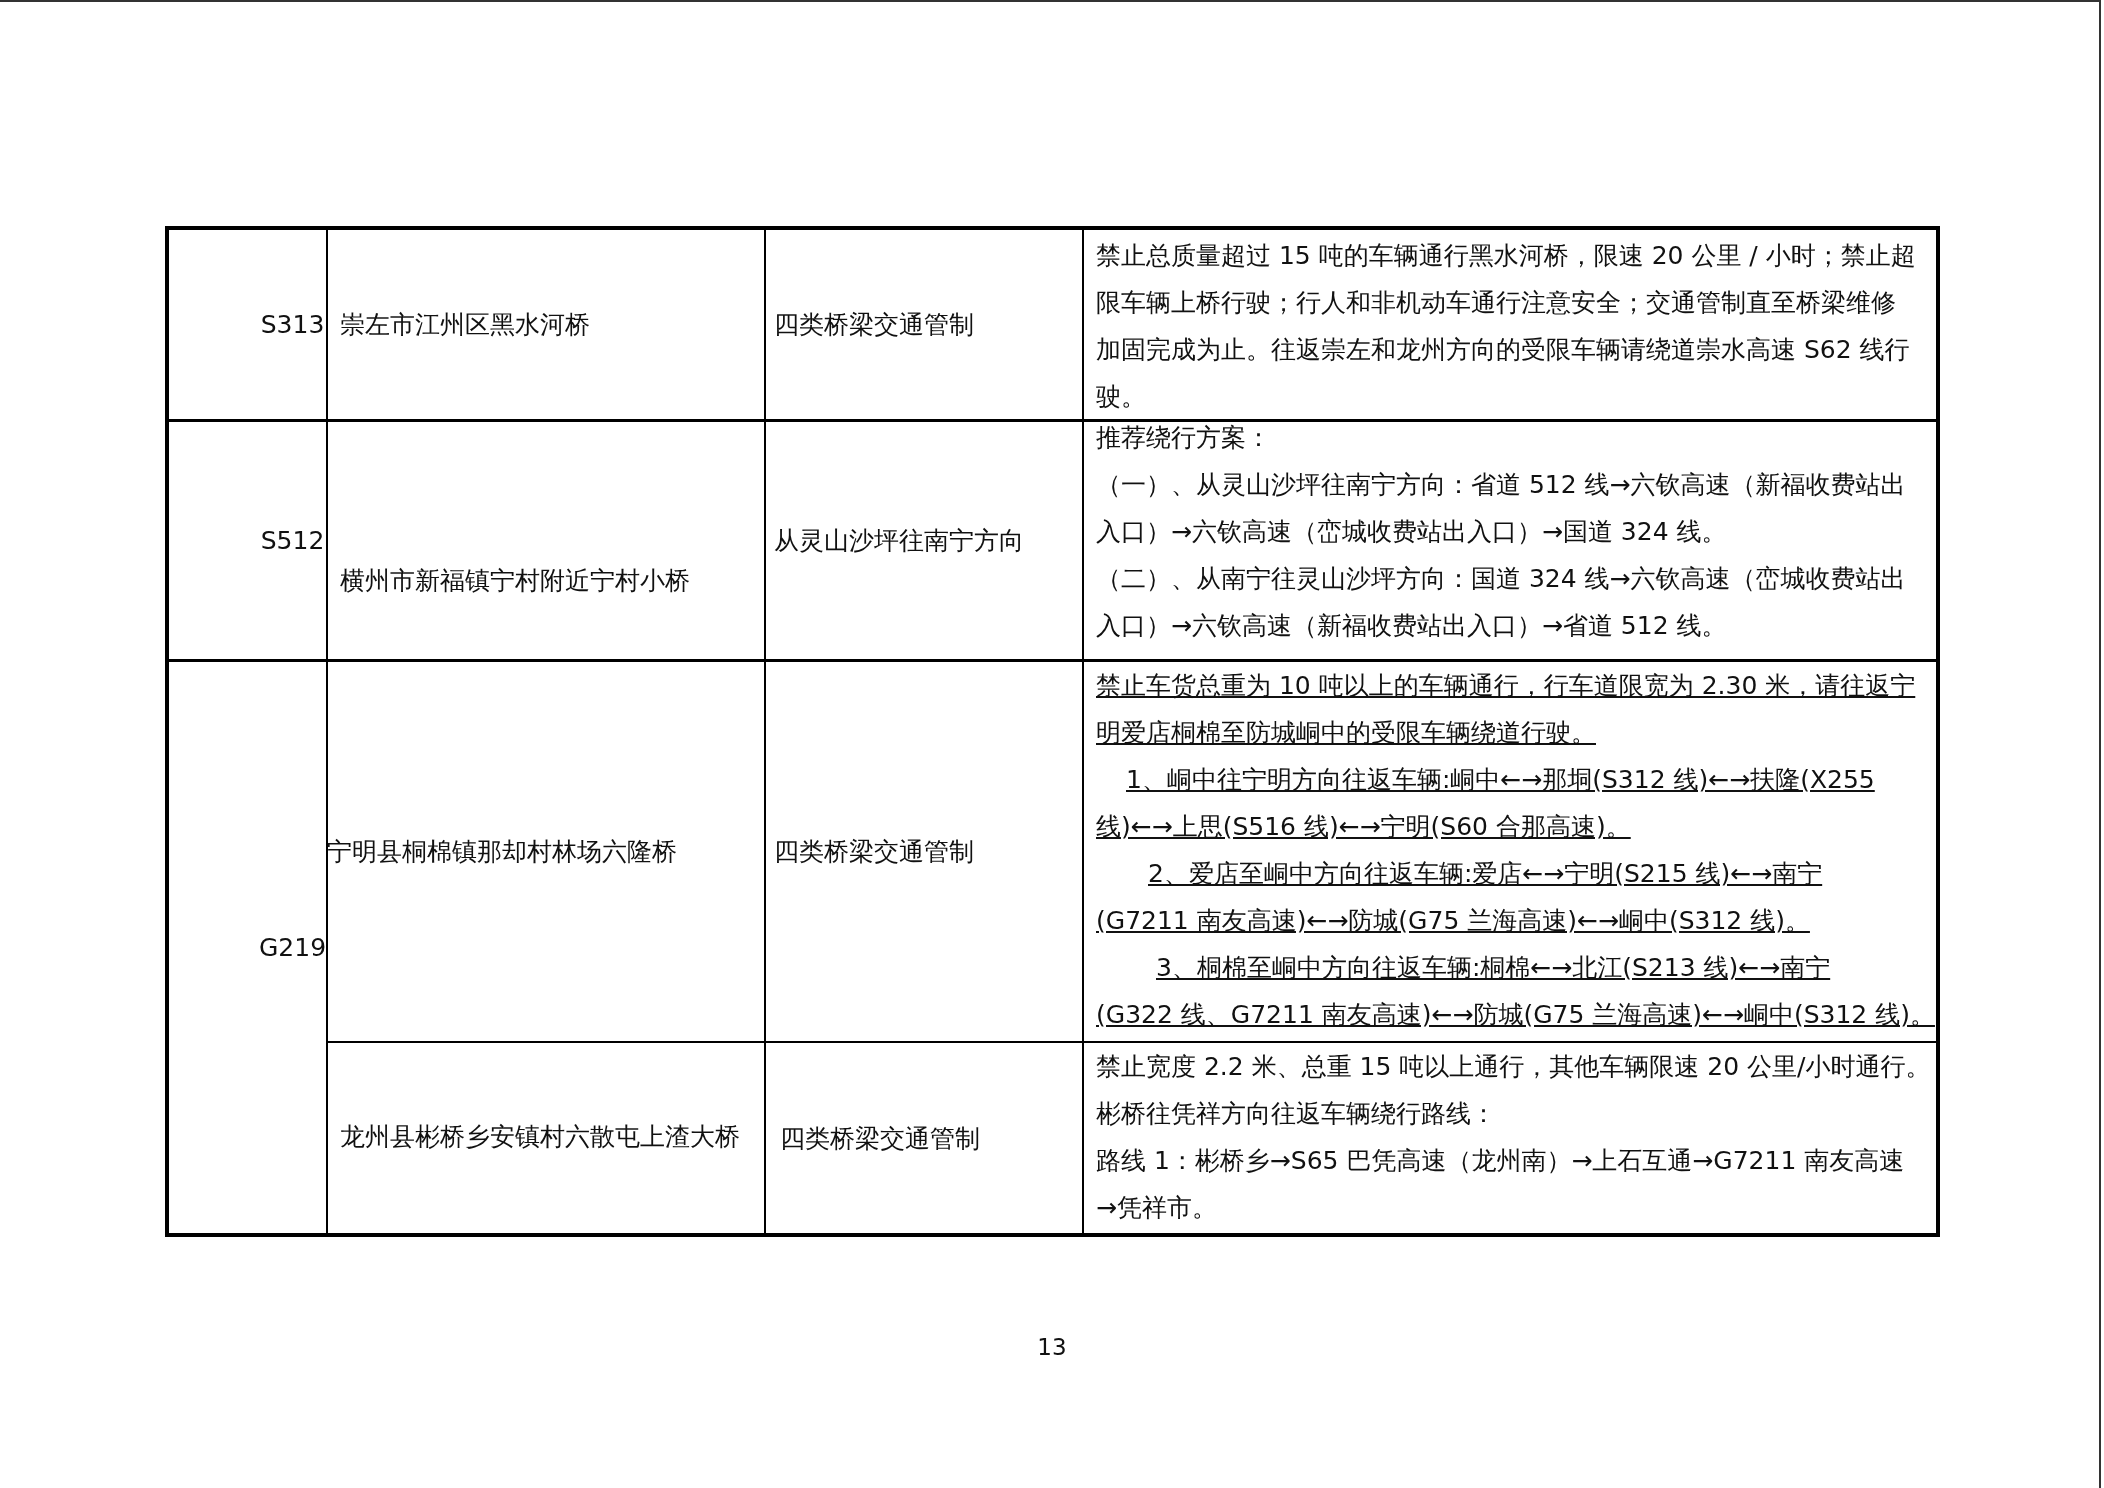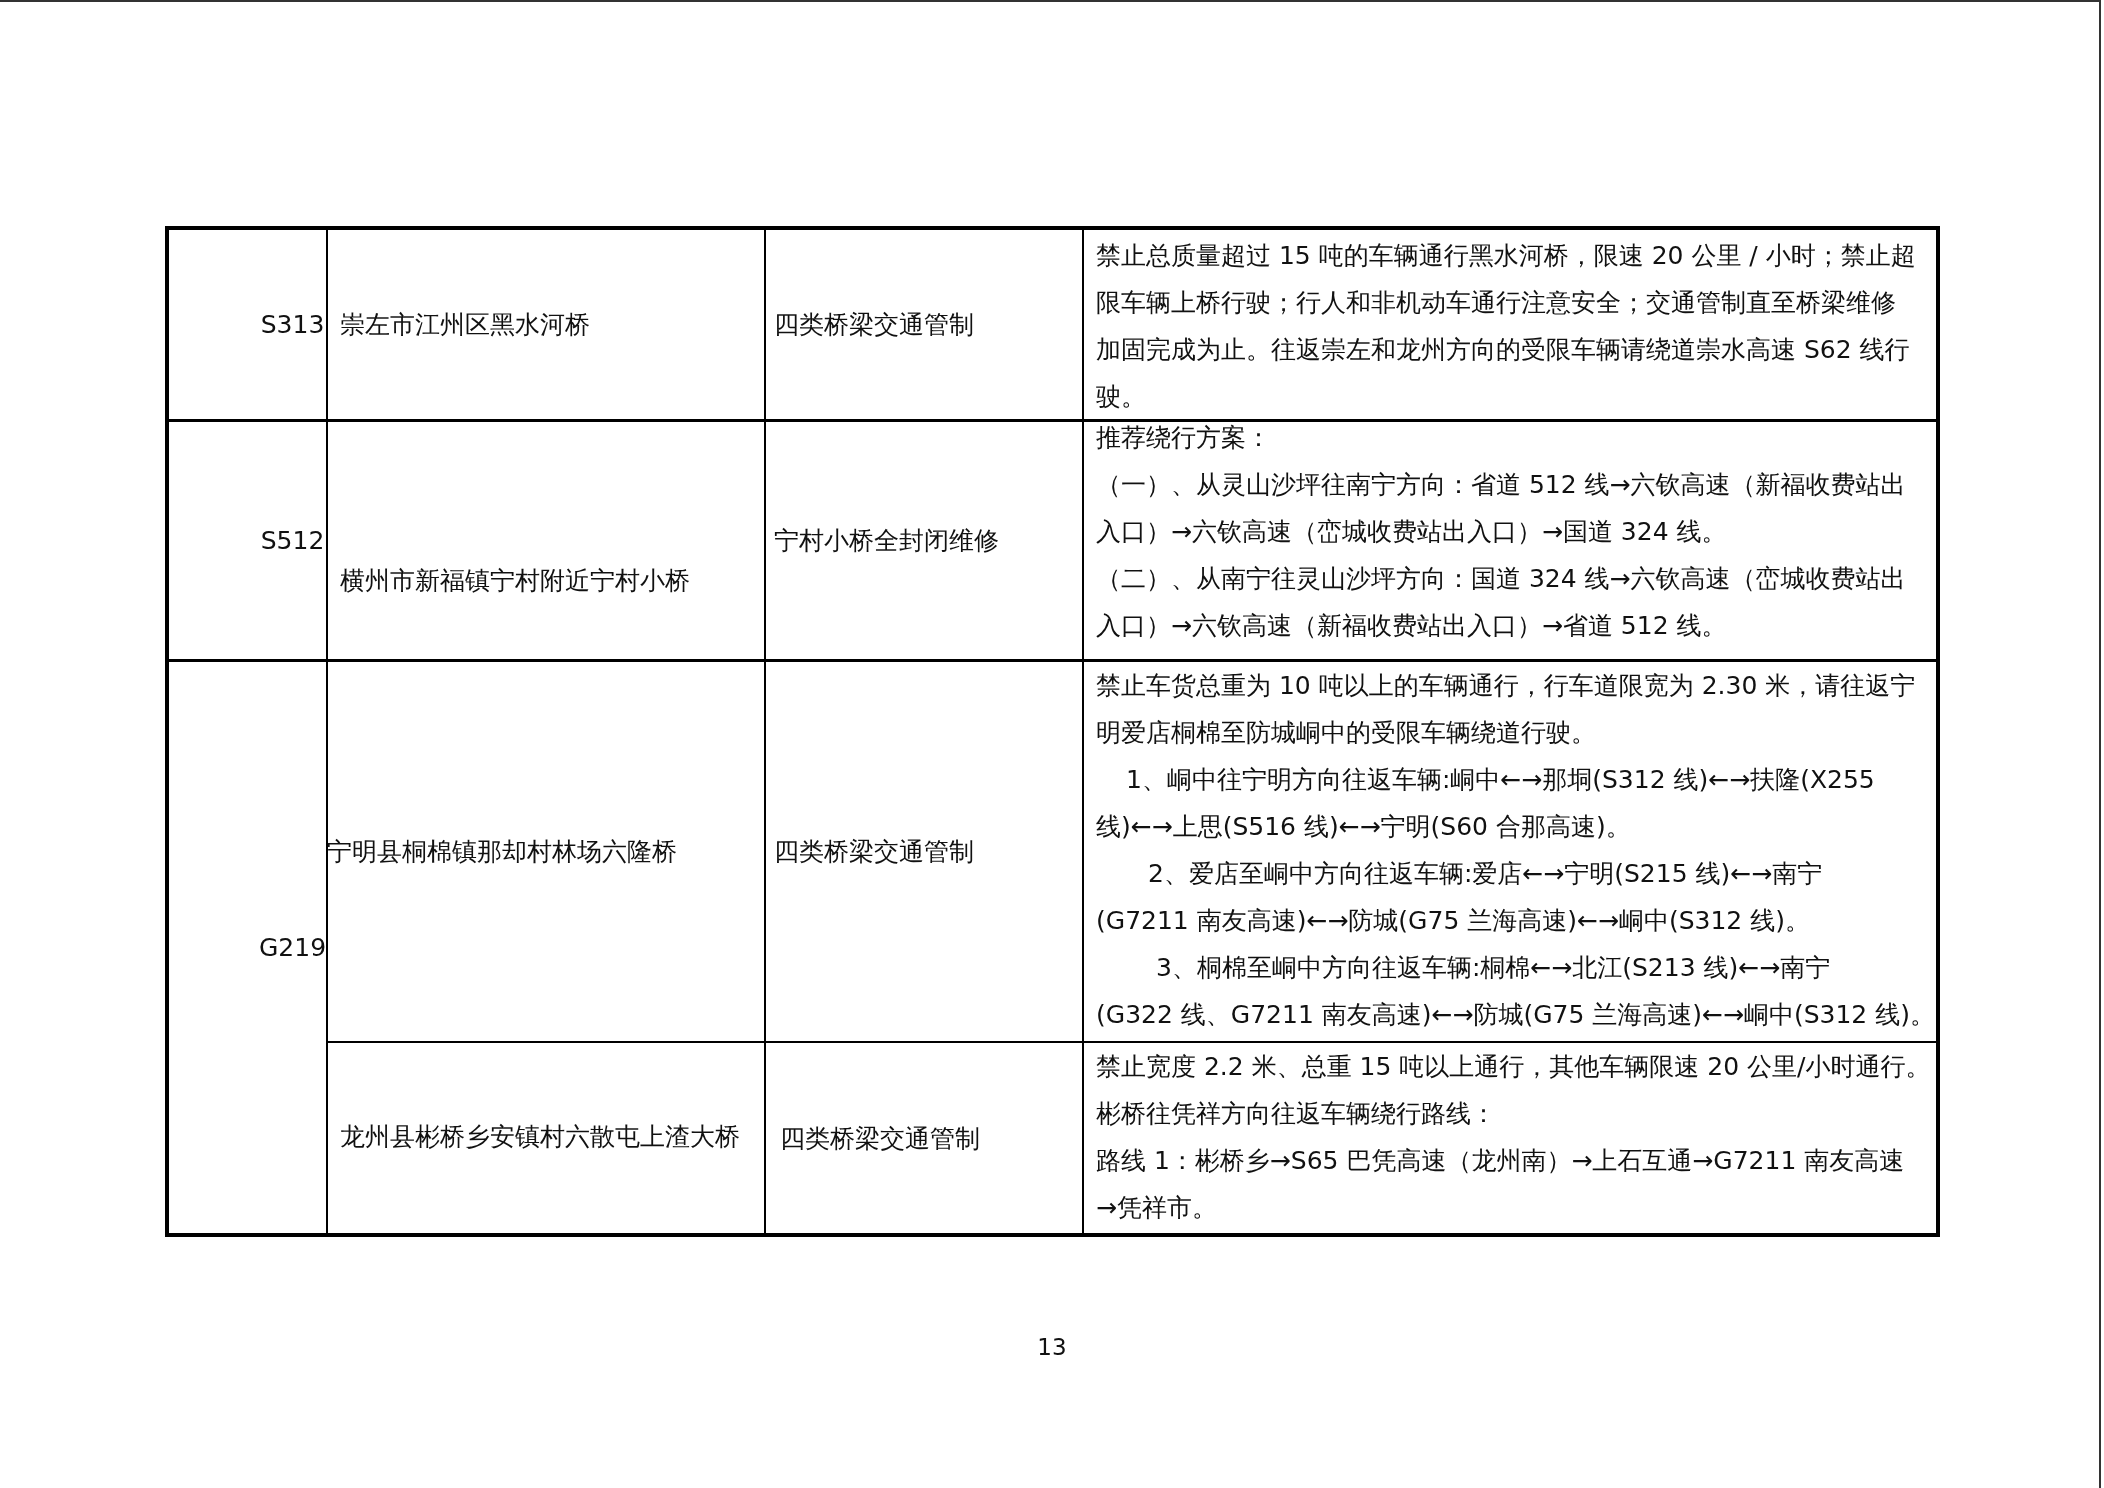--- a/index.html
+++ b/index.html
@@ -65,40 +65,40 @@
     <p>驶。</p>
   </div>
 
   <div class="cell center-v code" style="left:0; top:192px; width:157px; height:237px;">
     <span>S512</span>
   </div>
   <div class="cell center-v" style="left:159px; top:192px; width:436px; height:237px; padding-left:12px;margin-top:40px;">
     <span>横州市新福镇宁村附近宁村小桥</span>
   </div>
   <div class="cell center-v" style="left:597px; top:192px; width:316px; height:237px; padding-left:8px;">
-    <span>宁村小桥全封闭维修</span>
+    <span>从灵山沙坪往南宁方向</span>
   </div>
   <div class="cell detail" style="left:915px; top:184px; width:780px; height:237px;">
     <p>推荐绕行方案：</p>
     <p>（一）、从灵山沙坪往南宁方向：省道 512 线→六钦高速（新福收费站出</p>
     <p>入口）→六钦高速（峦城收费站出入口）→国道 324 线。</p>
     <p>（二）、从南宁往灵山沙坪方向：国道 324 线→六钦高速（峦城收费站出</p>
     <p>入口）→六钦高速（新福收费站出入口）→省道 512 线。</p>
   </div>
 
   <div class="cell center-v code" style="left:0; top:432px; width:157px; height:571px;">
     <span>G219</span>
   </div>
   <div class="cell center-v" style="left:146px; top:432px; width:436px; height:379px; padding-left:12px;">
     <span>宁明县桐棉镇那却村林场六隆桥</span>
   </div>
   <div class="cell center-v" style="left:597px; top:432px; width:316px; height:379px; padding-left:8px;">
     <span>四类桥梁交通管制</span>
   </div>
-  <div class="cell detail" style="left:915px; top:432px; width:852px; height:340px;">
+  <div class="cell detail" style="left:915px; top:432px; width:852px; height:340px;text-decoration:underline;">
     <p>禁止车货总重为 10 吨以上的车辆通行，行车道限宽为 2.30 米，请往返宁</p>
     <p>明爱店桐棉至防城峒中的受限车辆绕道行驶。</p>
     <p class="indent1">1、峒中往宁明方向往返车辆:峒中←→那垌(S312 线)←→扶隆(X255</p>
     <p>线)←→上思(S516 线)←→宁明(S60 合那高速)。</p>
     <p class="indent2">2、爱店至峒中方向往返车辆:爱店←→宁明(S215 线)←→南宁</p>
     <p>(G7211 南友高速)←→防城(G75 兰海高速)←→峒中(S312 线)。</p>
     <p class="indent3">3、桐棉至峒中方向往返车辆:桐棉←→北江(S213 线)←→南宁</p>
     <p>(G322 线、G7211 南友高速)←→防城(G75 兰海高速)←→峒中(S312 线)。</p>
   </div>
 

